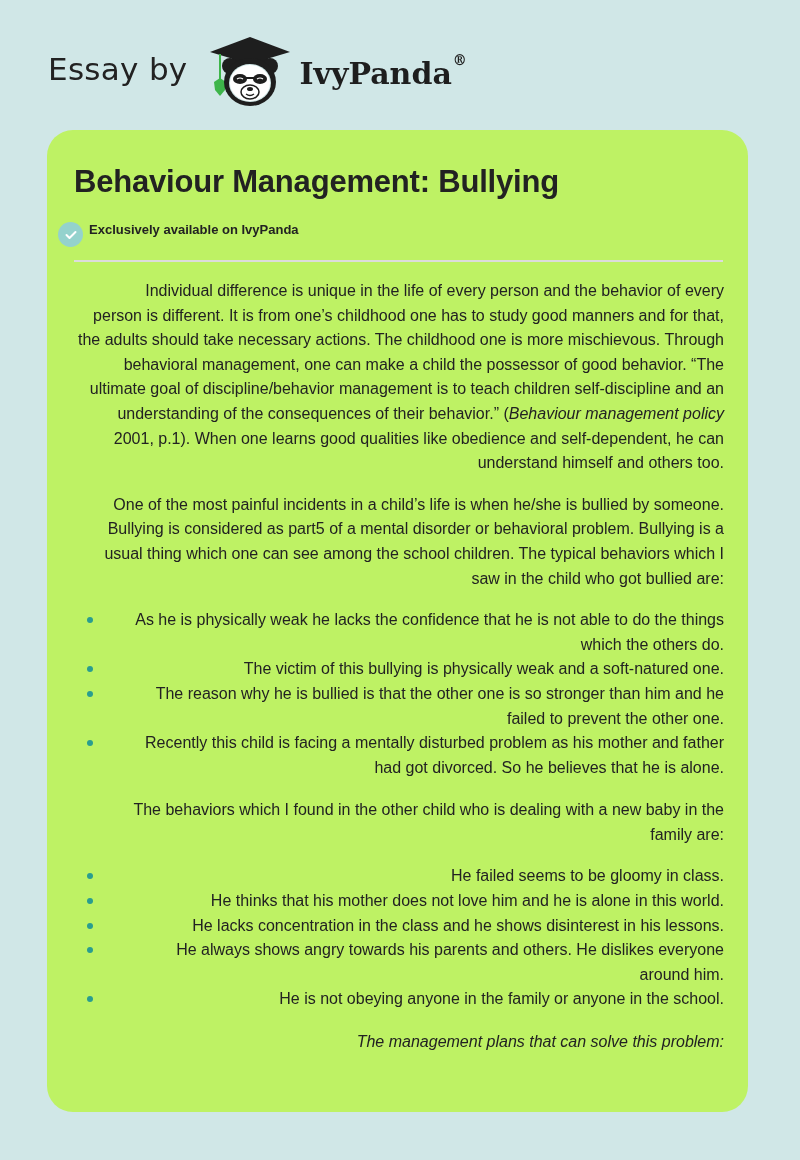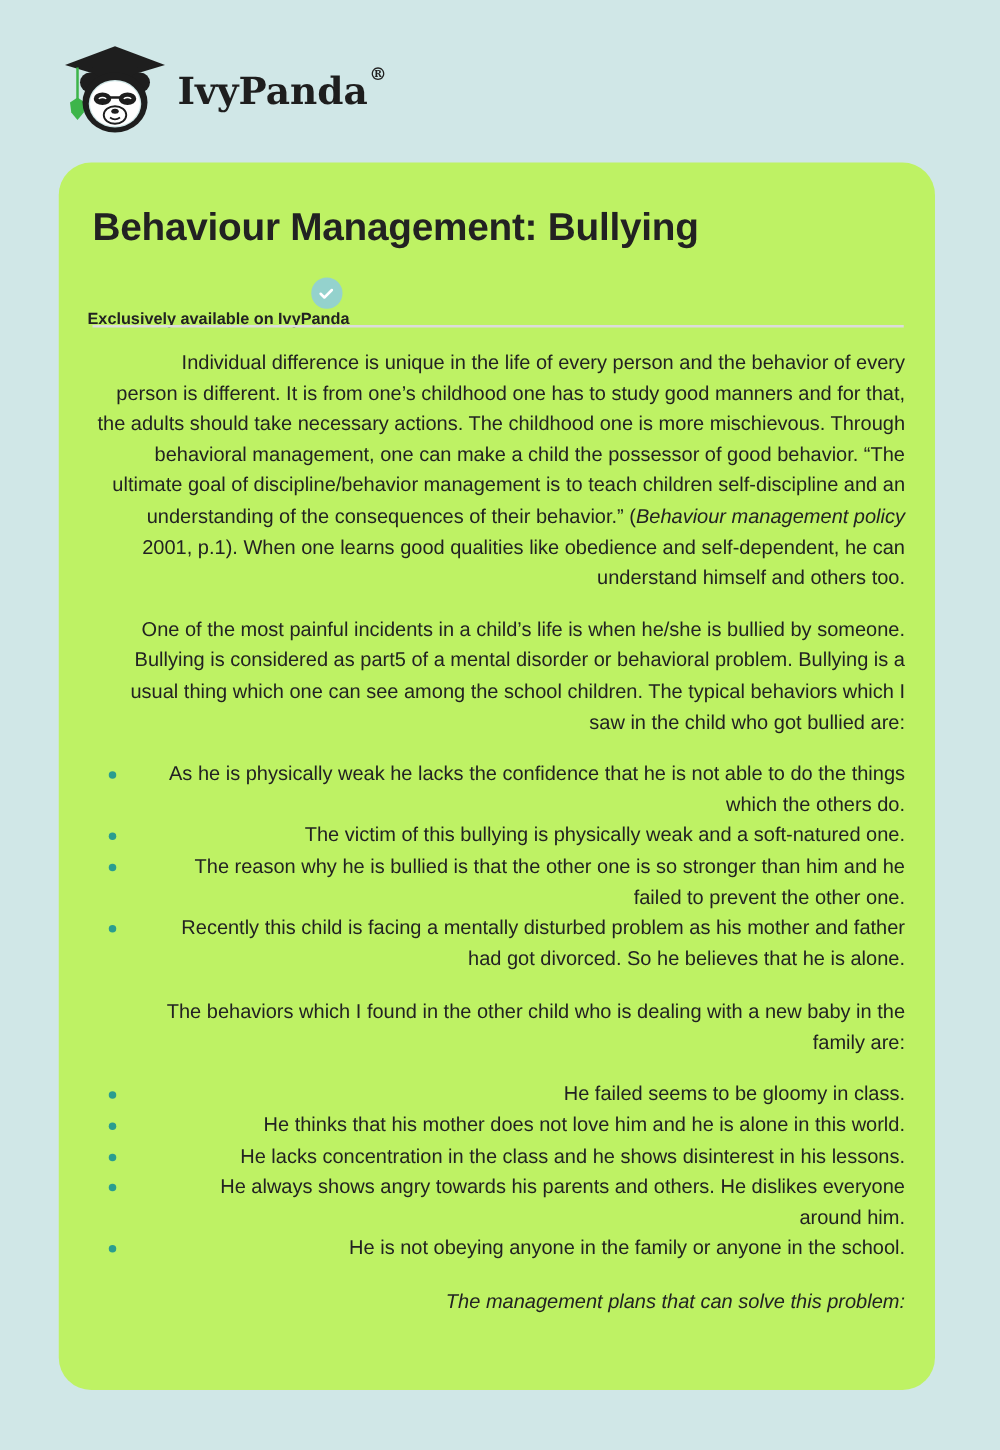--- a/index.html
+++ b/index.html
@@ -32,22 +32,22 @@
     position: absolute; left: 47px; top: 130px;
     width: 701px; height: 982px;
     background: #bef264; border-radius: 26px;
   }
   .title {
     position: absolute; left: 27px; top: 34px;
     font-size: 31px; font-weight: bold; color: #222;
     letter-spacing: -0.2px;
   }
   .exclusive {
-    position: absolute; left: 23px; top: 92px;
-    display: flex; align-items: flex-end; flex-direction: column;
+    position: absolute; left: 11px; top: 92px;
+    display: flex; align-items: flex-start;
   }
   .check {
     width: 25px; height: 25px; border-radius: 50%;
     background: #94d2cd; display: flex; align-items: center; justify-content: center;
     margin-right: 6px;
   }
   .exclusive-label { font-size: 13px; font-weight: bold; color: #222; }
   .divider {
     position: absolute; left: 27px; top: 130px; width: 649px; height: 2px;
     background: #dcdcdc;
@@ -63,20 +63,21 @@
   ul.bullets li .dot {
     position: absolute; left: 13px; top: 9px;
     width: 6px; height: 6px; border-radius: 50%; background: #2a9d8f;
   }
   .para-italic { font-style: italic; text-indent: 30px; }
 </style>
 </head>
 <body>
 
 <div class="brand">
+  <span class="brand-prefix">Essay by</span>
   <svg class="brand-logo" viewBox="0 0 88 76">
 
     <polygon points="44,3 84,18 44,30 4,18" fill="#1e1e1e"></polygon>
     <rect x="26" y="20" width="36" height="10" fill="#1e1e1e"></rect>
 
     <line x1="14" y1="20" x2="14" y2="48" stroke="#3db54a" stroke-width="2"></line>
     <path d="M8,48 L14,44 L20,48 L19,56 L14,62 L9,56 Z" fill="#3db54a"></path>
 
     <circle cx="24" cy="32" r="8" fill="#1e1e1e"></circle>
     <circle cx="64" cy="32" r="8" fill="#1e1e1e"></circle>

